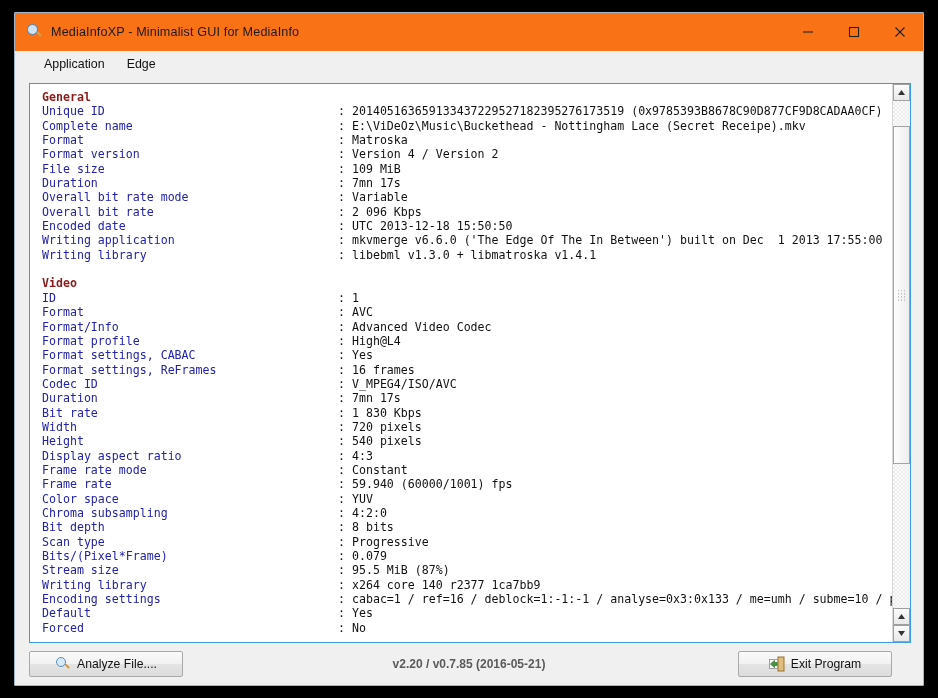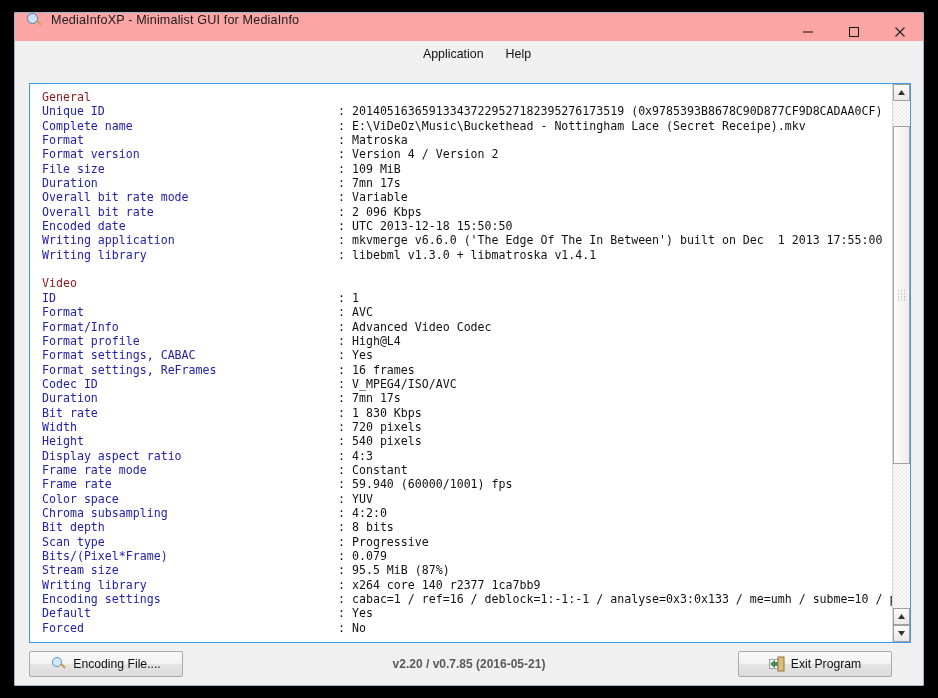--- a/index.html
+++ b/index.html
@@ -20,25 +20,25 @@
     background: #f0f0f0;
     border: 1px solid #9fb6cd;
     border-radius: 1px;
     box-shadow: 0 0 0 1px rgba(0,0,0,0.10);
     overflow: hidden;
   }
 
   
   #titlebar {
     position: relative;
-    height: 28px;
-    background: #fca5a5;
+    height: 38px;
+    background: #f97316;
     border-bottom: none;
     display: flex;
-    align-items: flex-start;
+    align-items: center;
   }
   #title-icon {
     width: 16px; height: 16px;
     margin-left: 12px; margin-right: 8px;
     position: relative;
     flex: none;
   }
   #title-icon .lens {
     position: absolute; left: 0; top: 0;
     width: 11px; height: 11px;
@@ -73,21 +73,20 @@
   }
   .winbtn svg { display: block; }
 
   
   #menubar {
     height: 26px;
     background: #f0f0f0;
     display: flex;
     align-items: center;
     padding-left: 20px;
-    justify-content: center;
   }
   .menu-item {
     font-size: 12.4px;
     color: #111111;
     padding: 3px 9px;
     margin-right: 4px;
     white-space: nowrap;
   }
 
   
@@ -104,21 +103,21 @@
     left: 0; top: 0;
     width: 862px; height: 558px;
     padding: 6px 0 0 12px;
     overflow: hidden;
     font-family: "DejaVu Sans Mono", "Liberation Mono", monospace;
     font-size: 11.6px;
     line-height: 14.35px;
     white-space: pre;
   }
   .row { display: block; height: 14.35px; white-space: pre; }
-  .sec { color: #8b1a1a; font-weight: normal; }
+  .sec { color: #8b1a1a; font-weight: bold; }
   .lbl { color: #2222aa; display: inline-block; width: 296px; }
   .val { color: #111111; }
   .blank { display: block; height: 14.35px; }
 
   
   #vscroll {
     position: absolute;
     right: 0; top: 0;
     width: 18px; height: 558px;
     background: #f1f1f1;
@@ -246,21 +245,21 @@
         <svg width="12" height="12" viewBox="0 0 12 12">
             <line x1="1.5" y1="1.5" x2="10.5" y2="10.5" stroke="#222" stroke-width="1.1"></line>
             <line x1="10.5" y1="1.5" x2="1.5" y2="10.5" stroke="#222" stroke-width="1.1"></line>
           </svg>
       </div>
     </div>
   </div>
 
   <div id="menubar">
     <div class="menu-item">Application</div>
-    <div class="menu-item">Help</div>
+    <div class="menu-item">Edge</div>
   </div>
 
   <div id="content-frame">
     <div id="report"><span class="row sec">General</span><span class="row"><span class="lbl">Unique ID</span><span class="val">: 201405163659133437229527182395276173519 (0x9785393B8678C90D877CF9D8CADAA0CF)</span></span><span class="row"><span class="lbl">Complete name</span><span class="val">: E:\ViDeOz\Music\Buckethead - Nottingham Lace (Secret Receipe).mkv</span></span><span class="row"><span class="lbl">Format</span><span class="val">: Matroska</span></span><span class="row"><span class="lbl">Format version</span><span class="val">: Version 4 / Version 2</span></span><span class="row"><span class="lbl">File size</span><span class="val">: 109 MiB</span></span><span class="row"><span class="lbl">Duration</span><span class="val">: 7mn 17s</span></span><span class="row"><span class="lbl">Overall bit rate mode</span><span class="val">: Variable</span></span><span class="row"><span class="lbl">Overall bit rate</span><span class="val">: 2 096 Kbps</span></span><span class="row"><span class="lbl">Encoded date</span><span class="val">: UTC 2013-12-18 15:50:50</span></span><span class="row"><span class="lbl">Writing application</span><span class="val">: mkvmerge v6.6.0 ('The Edge Of The In Between') built on Dec  1 2013 17:55:00</span></span><span class="row"><span class="lbl">Writing library</span><span class="val">: libebml v1.3.0 + libmatroska v1.4.1</span></span><span class="blank"></span><span class="row sec">Video</span><span class="row"><span class="lbl">ID</span><span class="val">: 1</span></span><span class="row"><span class="lbl">Format</span><span class="val">: AVC</span></span><span class="row"><span class="lbl">Format/Info</span><span class="val">: Advanced Video Codec</span></span><span class="row"><span class="lbl">Format profile</span><span class="val">: High@L4</span></span><span class="row"><span class="lbl">Format settings, CABAC</span><span class="val">: Yes</span></span><span class="row"><span class="lbl">Format settings, ReFrames</span><span class="val">: 16 frames</span></span><span class="row"><span class="lbl">Codec ID</span><span class="val">: V_MPEG4/ISO/AVC</span></span><span class="row"><span class="lbl">Duration</span><span class="val">: 7mn 17s</span></span><span class="row"><span class="lbl">Bit rate</span><span class="val">: 1 830 Kbps</span></span><span class="row"><span class="lbl">Width</span><span class="val">: 720 pixels</span></span><span class="row"><span class="lbl">Height</span><span class="val">: 540 pixels</span></span><span class="row"><span class="lbl">Display aspect ratio</span><span class="val">: 4:3</span></span><span class="row"><span class="lbl">Frame rate mode</span><span class="val">: Constant</span></span><span class="row"><span class="lbl">Frame rate</span><span class="val">: 59.940 (60000/1001) fps</span></span><span class="row"><span class="lbl">Color space</span><span class="val">: YUV</span></span><span class="row"><span class="lbl">Chroma subsampling</span><span class="val">: 4:2:0</span></span><span class="row"><span class="lbl">Bit depth</span><span class="val">: 8 bits</span></span><span class="row"><span class="lbl">Scan type</span><span class="val">: Progressive</span></span><span class="row"><span class="lbl">Bits/(Pixel*Frame)</span><span class="val">: 0.079</span></span><span class="row"><span class="lbl">Stream size</span><span class="val">: 95.5 MiB (87%)</span></span><span class="row"><span class="lbl">Writing library</span><span class="val">: x264 core 140 r2377 1ca7bb9</span></span><span class="row"><span class="lbl">Encoding settings</span><span class="val">: cabac=1 / ref=16 / deblock=1:-1:-1 / analyse=0x3:0x133 / me=umh / subme=10 / psy</span></span><span class="row"><span class="lbl">Default</span><span class="val">: Yes</span></span><span class="row"><span class="lbl">Forced</span><span class="val">: No</span></span></div>
 
     <div id="vscroll">
       <div class="sb-btn" id="sb-up-top">
         <svg width="7" height="5" viewBox="0 0 7 5">
             <polygon points="3.5,0 7,5 0,5" fill="#333"></polygon>
           </svg>
@@ -282,21 +281,21 @@
       </div>
     </div>
   </div>
 
   <div id="bottombar">
     <div class="btn" id="analyze-button">
       <span class="btn-icon">
         <span class="mag-lens"></span>
           <span class="mag-handle"></span>
       </span>
-      <span>Encoding File....</span>
+      <span>Analyze File....</span>
     </div>
 
     <div id="version-text">v2.20 / v0.7.85 (2016-05-21)</div>
 
     <div class="btn" id="exit-button">
       <span class="btn-icon">
         <svg width="16" height="16" viewBox="0 0 16 16">
           <rect x="9" y="1" width="6" height="14" fill="#e0bd7e" stroke="#96722f" stroke-width="1"></rect>
           <rect x="0.5" y="3.5" width="8" height="9" fill="#ffffff" stroke="#8e8e8e" stroke-width="0.8"></rect>
           <polygon points="1.5,8 5.5,4.5 5.5,6.5 8,6.5 8,9.5 5.5,9.5 5.5,11.5" fill="#3f9a3f" stroke="#2c6e2c" stroke-width="0.7" stroke-linejoin="round"></polygon>

